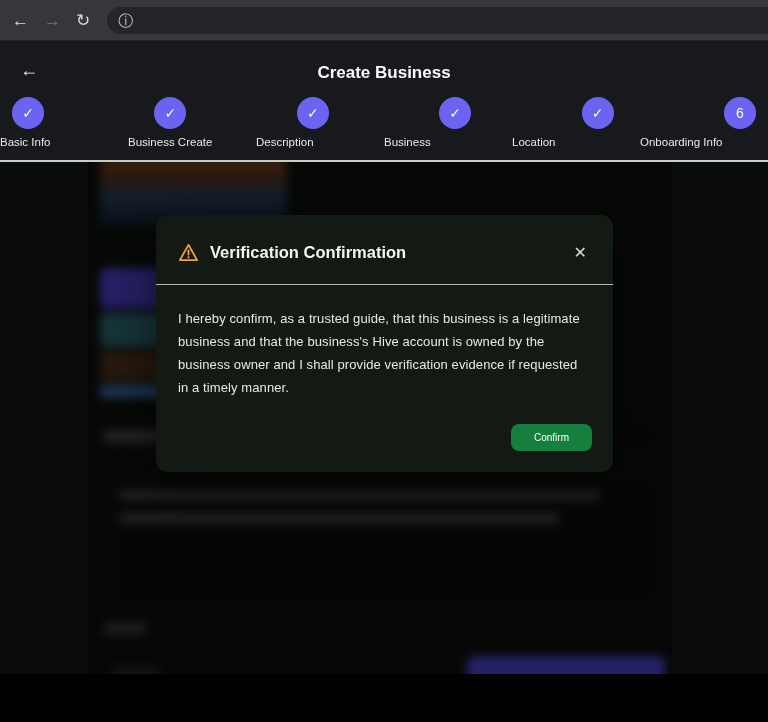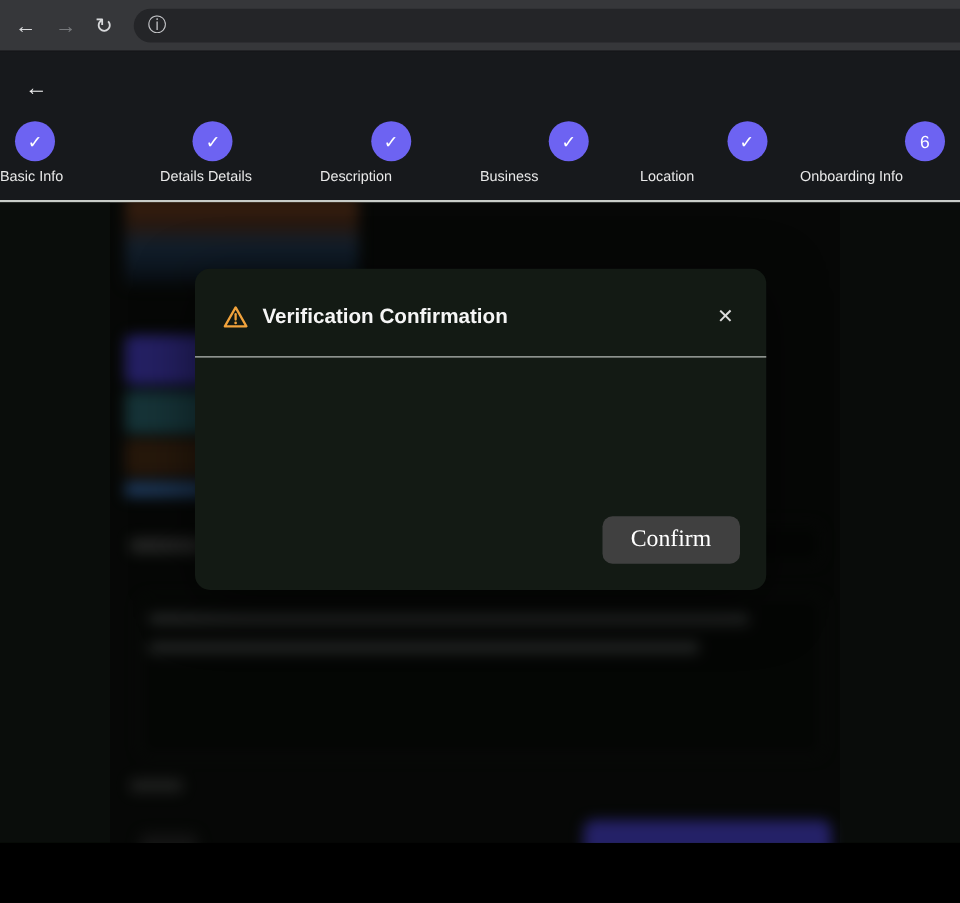--- a/index.html
+++ b/index.html
@@ -59,22 +59,22 @@
   
   .modal { position:absolute; left:156px; top:53px; width:457px; height:257px;
            background:#131a14; border-radius:12px; box-shadow:0 12px 45px rgba(0,0,0,.55); }
   .modal-header { display:flex; align-items:center; gap:11px; padding:26px 22px 20px; }
   .modal-title { color:#f5f5f5; font-size:16.5px; font-weight:700; flex:1; }
   .modal-close { color:#dcdcdc; font-size:16px; cursor:pointer; padding:2px 4px; }
   .modal-divider { border:0; border-top:1.5px solid #b7bbb7; }
   .modal-body { padding:22px 22px 0; color:#e8e8e8; font-size:13px; line-height:23px;
                 letter-spacing:.1px; }
   .modal-footer { position:absolute; right:21px; bottom:21px; }
-  .confirm-btn { background:#404040; color:#fff; border:none; border-radius:8px;
-                 padding:8px 23px; font-size:19px; font-family:Liberation Serif, serif; cursor:pointer; }
+  .confirm-btn { background:#15803d; color:#fff; border:none; border-radius:8px;
+                 padding:8px 23px; font-size:10px; font-family:Liberation Sans, sans-serif; cursor:pointer; }
 
   
   .corner-chip { position:absolute; right:-8px; top:523px; background:#2d2d2d;
                  border:1.5px solid #6f6f6f; border-radius:7px; color:#f0f0f0;
                  font-size:13px; padding:5px 11px; cursor:pointer; }
 </style>
 </head>
 <body>
 
 <div class="browser-bar">
@@ -82,32 +82,33 @@
   <span class="nav-ico dim">→</span>
   <span class="nav-ico">↻</span>
   <div class="url-pill">
     <span class="info-ico">ⓘ</span>
   </div>
 </div>
 
 <div class="app-header">
   <div class="hdr-row">
     <span class="hdr-back">←</span>
+    <div class="hdr-title">Create Business</div>
   </div>
   <div class="step-circles">
     <span class="step-circle">✓</span>
     <span class="step-circle">✓</span>
     <span class="step-circle">✓</span>
     <span class="step-circle">✓</span>
     <span class="step-circle">✓</span>
     <span class="step-circle">6</span>
   </div>
   <div class="step-labels">
     <span>Basic Info</span>
-    <span>Details Details</span>
+    <span>Business Create</span>
     <span>Description</span>
     <span>Business</span>
     <span>Location</span>
     <span>Onboarding Info</span>
   </div>
 </div>
 
 <div class="content">
   <div class="side-strip left"></div>
   <div class="side-strip right"></div>
@@ -137,19 +138,20 @@
         <svg width="21" height="19" viewBox="0 0 24 22">
           <path d="M12 2.2 L22 19.8 H2 Z" fill="none" stroke="#f2a33c" stroke-width="2.1" stroke-linejoin="round"></path>
           <line x1="12" y1="8.5" x2="12" y2="13.5" stroke="#f2a33c" stroke-width="2.1" stroke-linecap="round"></line>
           <circle cx="12" cy="16.6" r="1.25" fill="#f2a33c"></circle>
         </svg>
       </span>
       <span class="modal-title">Verification Confirmation</span>
       <span class="modal-close">✕</span>
     </div>
     <hr class="modal-divider">
+    <p class="modal-body">I hereby confirm, as a trusted guide, that this business is a legitimate business and that the business's Hive account is owned by the business owner and I shall provide verification evidence if requested in a timely manner.</p>
     <div class="modal-footer">
       <button class="confirm-btn">Confirm</button>
     </div>
   </div>
 
   <div class="corner-chip">Ap</div>
 </div>
 
 </body></html>

